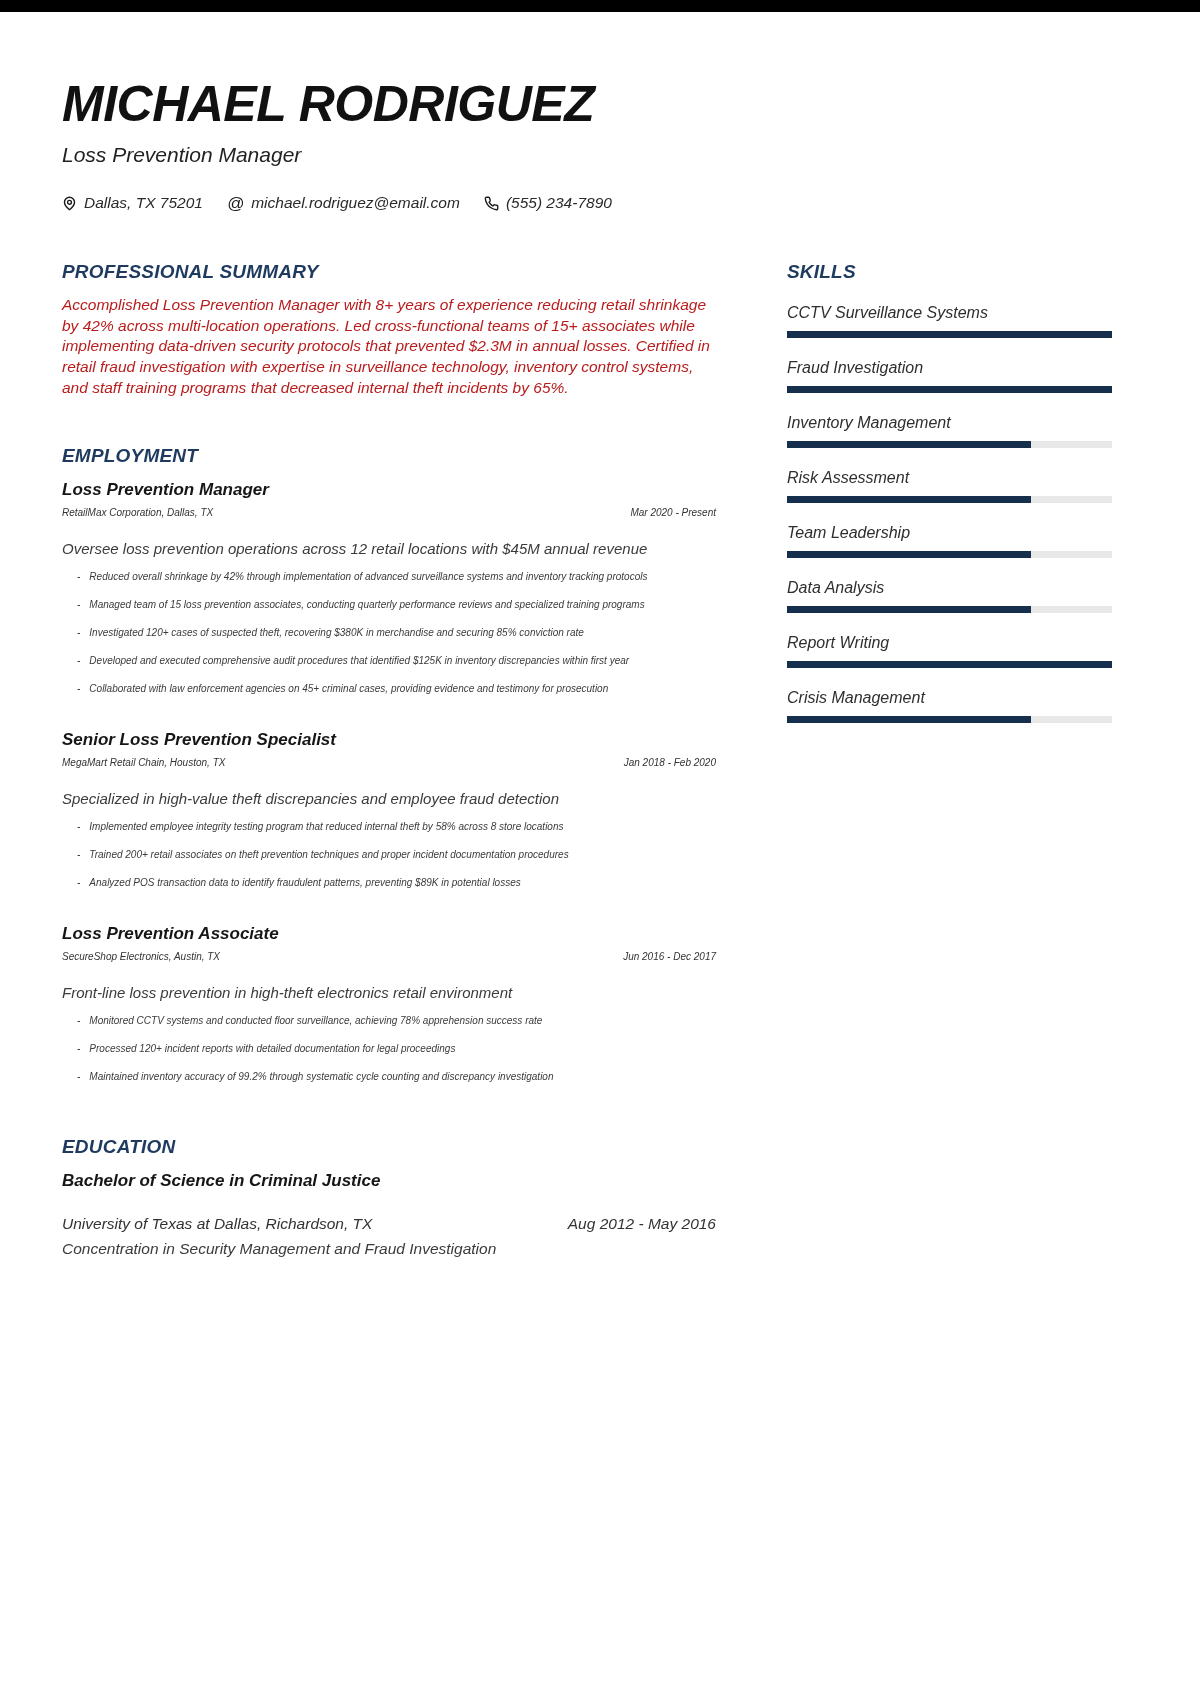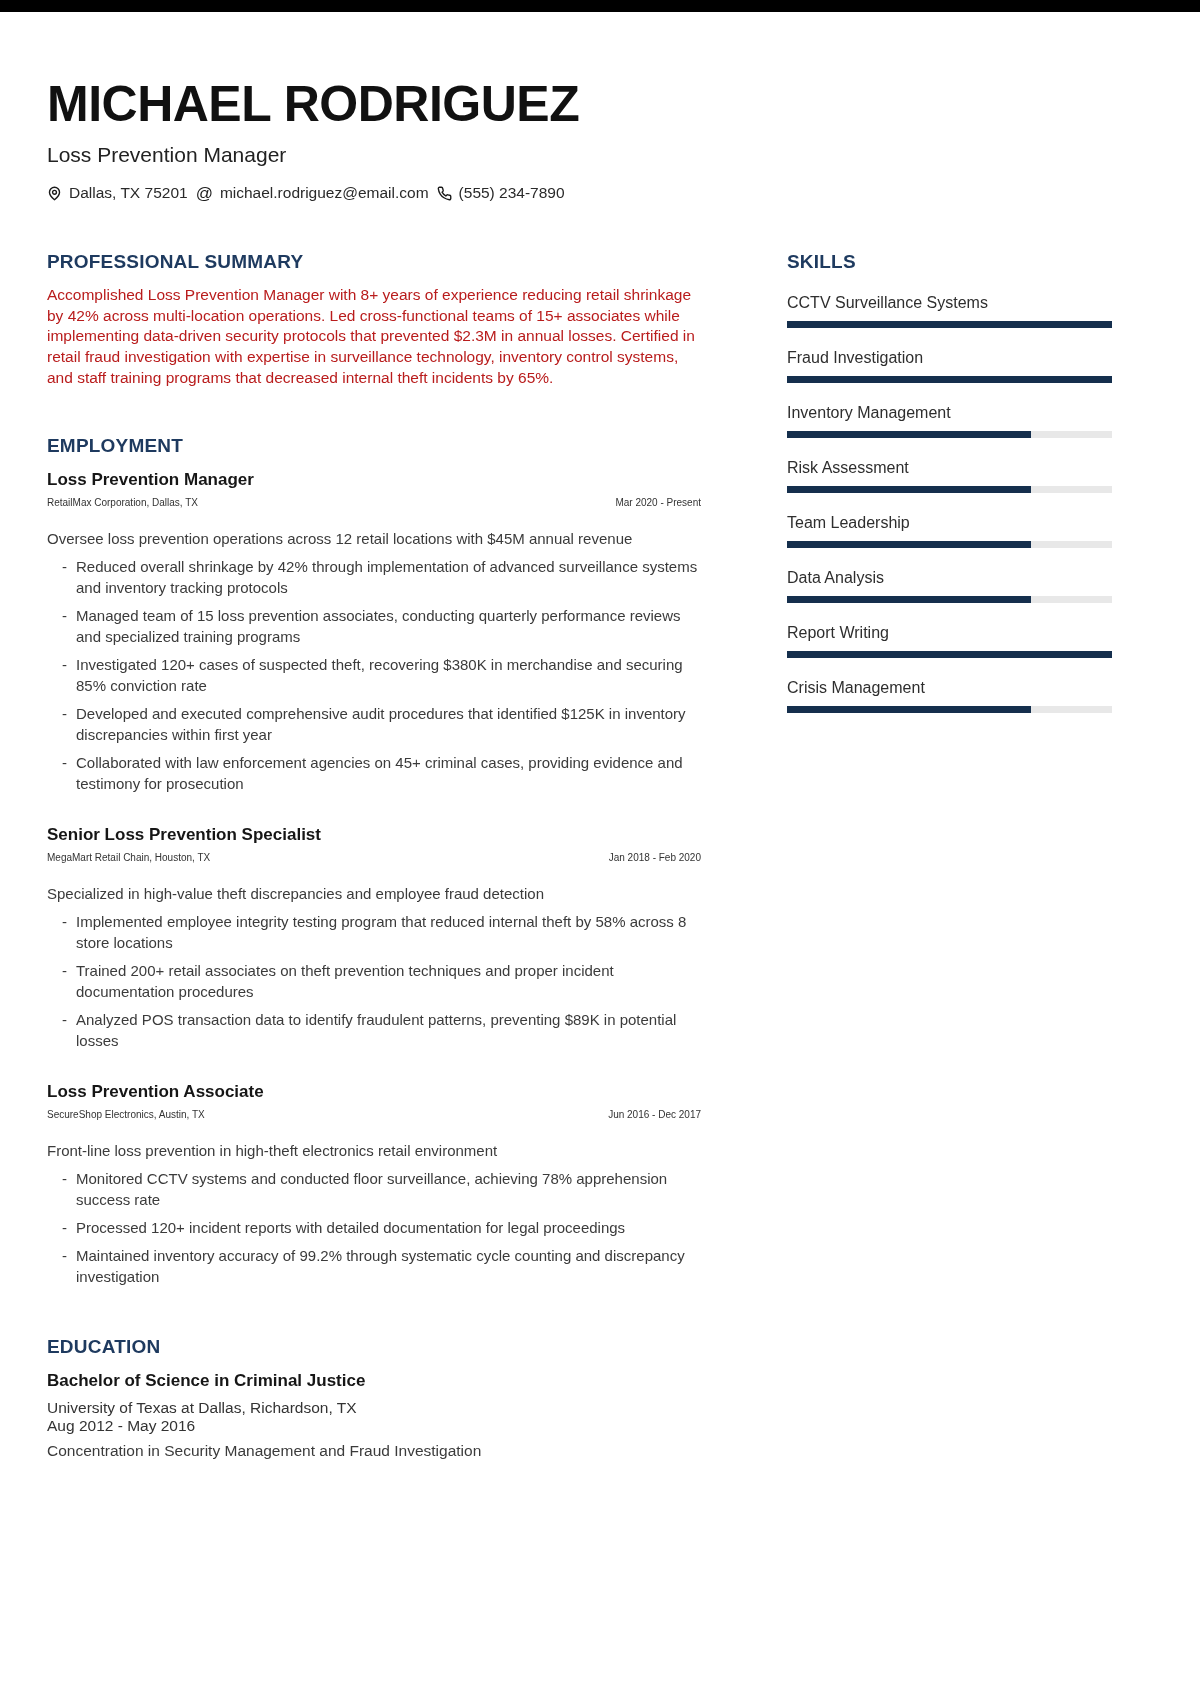--- a/index.html
+++ b/index.html
@@ -3,31 +3,31 @@
 <meta charset="utf-8">
 <style>
   * { margin:0; padding:0; box-sizing:border-box; }
   html,body { background:#ffffff; }
   body {
     width:1200px; height:1697px; overflow:hidden;
     font-family:"Liberation Sans","DejaVu Sans",sans-serif;
     color:#3d3d3d;
   }
   .top-bar { width:100%; height:12px; background:#000000; }
-  .page { padding:0 88px 0 47px; }
+  .page { padding:0 88px 0 62px;font-style:italic; }
 
   
   .name {
     margin-top:66px;
     font-size:50px; font-weight:700; letter-spacing:-0.5px;
     color:#111111; line-height:1.04;
   }
   .job-headline { margin-top:13px; font-size:21px; color:#222222; }
   .contact-row {
-    margin-top:17px; display:flex; align-items:center; gap:8px;
+    margin-top:27px; display:flex; align-items:center; gap:24px;
     font-size:15.5px; color:#2a2a2a;
   }
   .contact-item { display:flex; align-items:center; gap:7px; }
   .contact-item svg { display:block; }
   .at-glyph { font-size:17px; color:#1a1a1a; line-height:1; }
 
   
   .columns { display:flex; justify-content:space-between; margin-top:49px; }
   .col-left { width:654px; }
   .col-right { width:325px; }
@@ -46,31 +46,31 @@
   .job + .job { margin-top:31px; }
   .job-title { font-size:17px; font-weight:700; color:#161616; }
   .job-meta {
     margin-top:7px; display:flex; justify-content:space-between;
     font-size:10px; color:#333333;
   }
   .job-summary { margin-top:20px; font-size:15px; line-height:21px; color:#3b3b3b; }
   .bullets { margin-top:6px; }
   .bullet {
     display:flex; gap:9px; padding-left:15px;
-    font-size:15px; line-height:21px; color:#3b3b3b; margin-top:7px;
+    font-size:10px; line-height:21px; color:#3b3b3b; margin-top:7px;
   }
   .bullet .dash { flex:0 0 auto; }
   .bullet .dash::before { content:"-"; }
 
   
   .education-heading { margin-top:49px; }
   .degree { margin-top:13px; font-size:17px; font-weight:700; color:#161616; }
   .edu-meta {
-    margin-top:8px; display:flex; justify-content:space-between;
-    font-size:15.5px; color:#333333;flex-direction:column;
+    margin-top:24px; display:flex; justify-content:space-between;
+    font-size:15.5px; color:#333333;
   }
   .edu-detail { margin-top:7px; font-size:15.5px; color:#3b3b3b; }
 
   
   .skill-item { margin-top:21px; }
   .skill-item:first-of-type { margin-top:22px; }
   .skill-label { font-size:16px; color:#2e2e2e; }
   .skill-track { margin-top:9px; height:7px; background:#e8e8e8; }
   .skill-fill { height:100%; background:#152f4d; }
 </style>

